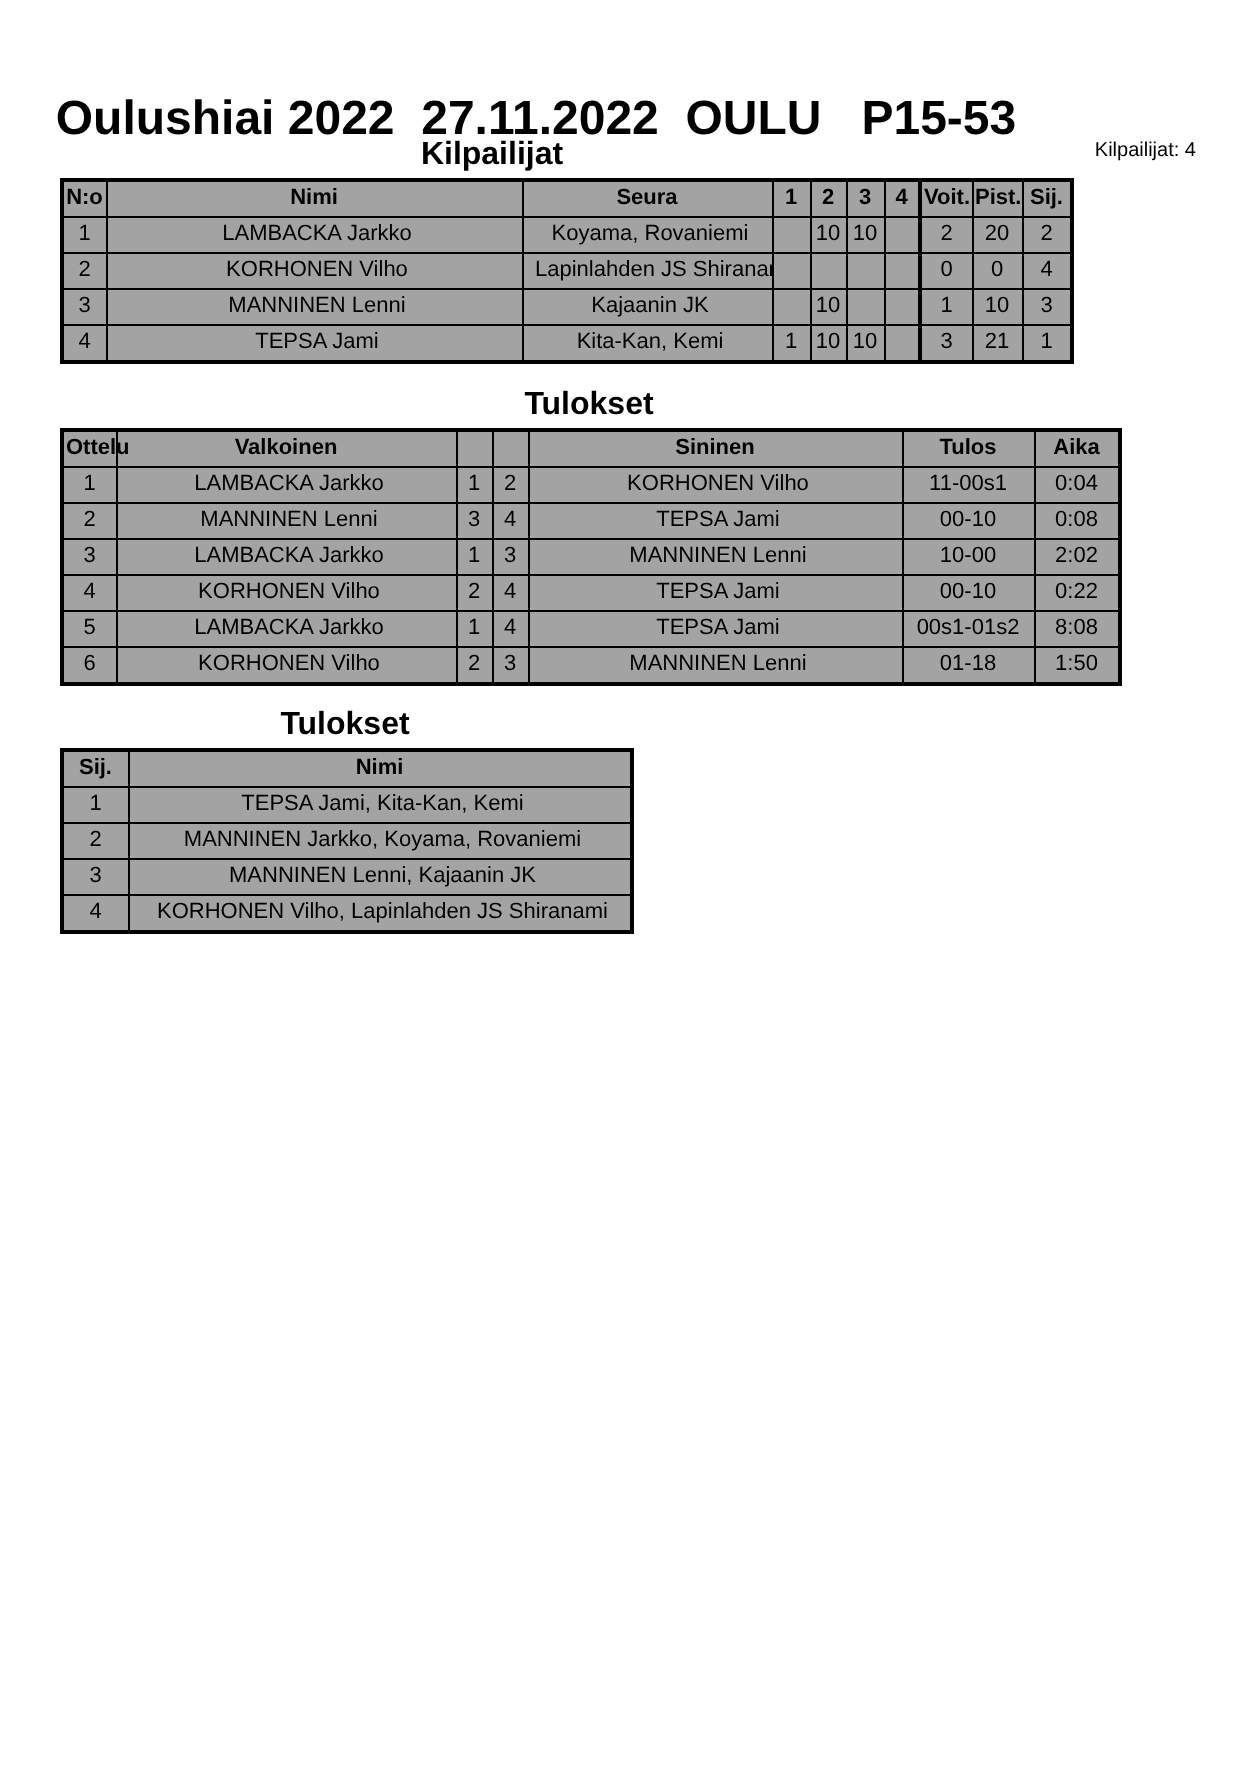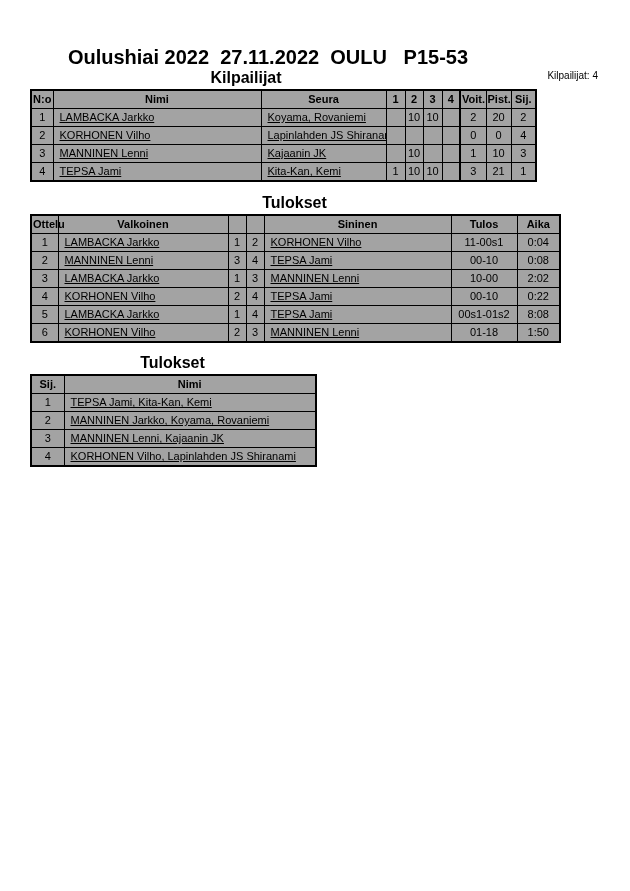--- a/index.html
+++ b/index.html
@@ -9,21 +9,21 @@
     color: #000000;
     font-family: "Liberation Sans", sans-serif;
     position: relative;
     overflow: hidden;
   }
   .abs { position: absolute; }
 
   .page-title {
     top: 46px; left: 0; width: 536px;
     text-align: center;
-    font-size: 20px; font-weight: bold;
+    font-size: 24px; font-weight: bold;
     white-space: pre;
   }
   .sec-title {
     font-weight: bold; font-size: 16px;
     text-align: center; white-space: pre;
   }
   #kilp-title   { top: 69px;  left: 30px; width: 432px; }
   #kilp-count   { top: 70px;  right: 32px; font-size: 10px; margin-left: 27px; }
   #ottelut-title{ top: 194px; left: 30px; width: 529px; }
   #tulokset-title{ top: 354px; left: 30px; width: 285px; }
@@ -38,21 +38,21 @@
     border: 1px solid #000;
     font-size: 11px;
     height: 17px; line-height: 17px;
     padding: 0 3px;
     box-sizing: border-box;
     white-space: nowrap;
     overflow: visible;
   }
   th { font-weight: bold; text-align: center; padding: 0 1px; }
   td.c { text-align: center; padding: 0 1px; }
-  td.l { text-align: left; padding-left: 6px; overflow: hidden; text-decoration: underline; }
+  td.l { text-align: center; padding-left: 6px; overflow: hidden; }
   .sep { border-left: 2px solid #000; }
 
   #t-kilpailijat { top: 89px;  left: 30px; width: 505px; }
   #t-ottelut     { top: 214px; left: 30px; width: 529px; }
   #t-tulokset    { top: 374px; left: 30px; width: 285px; }
 </style>
 </head>
 <body>
 
 <div>

